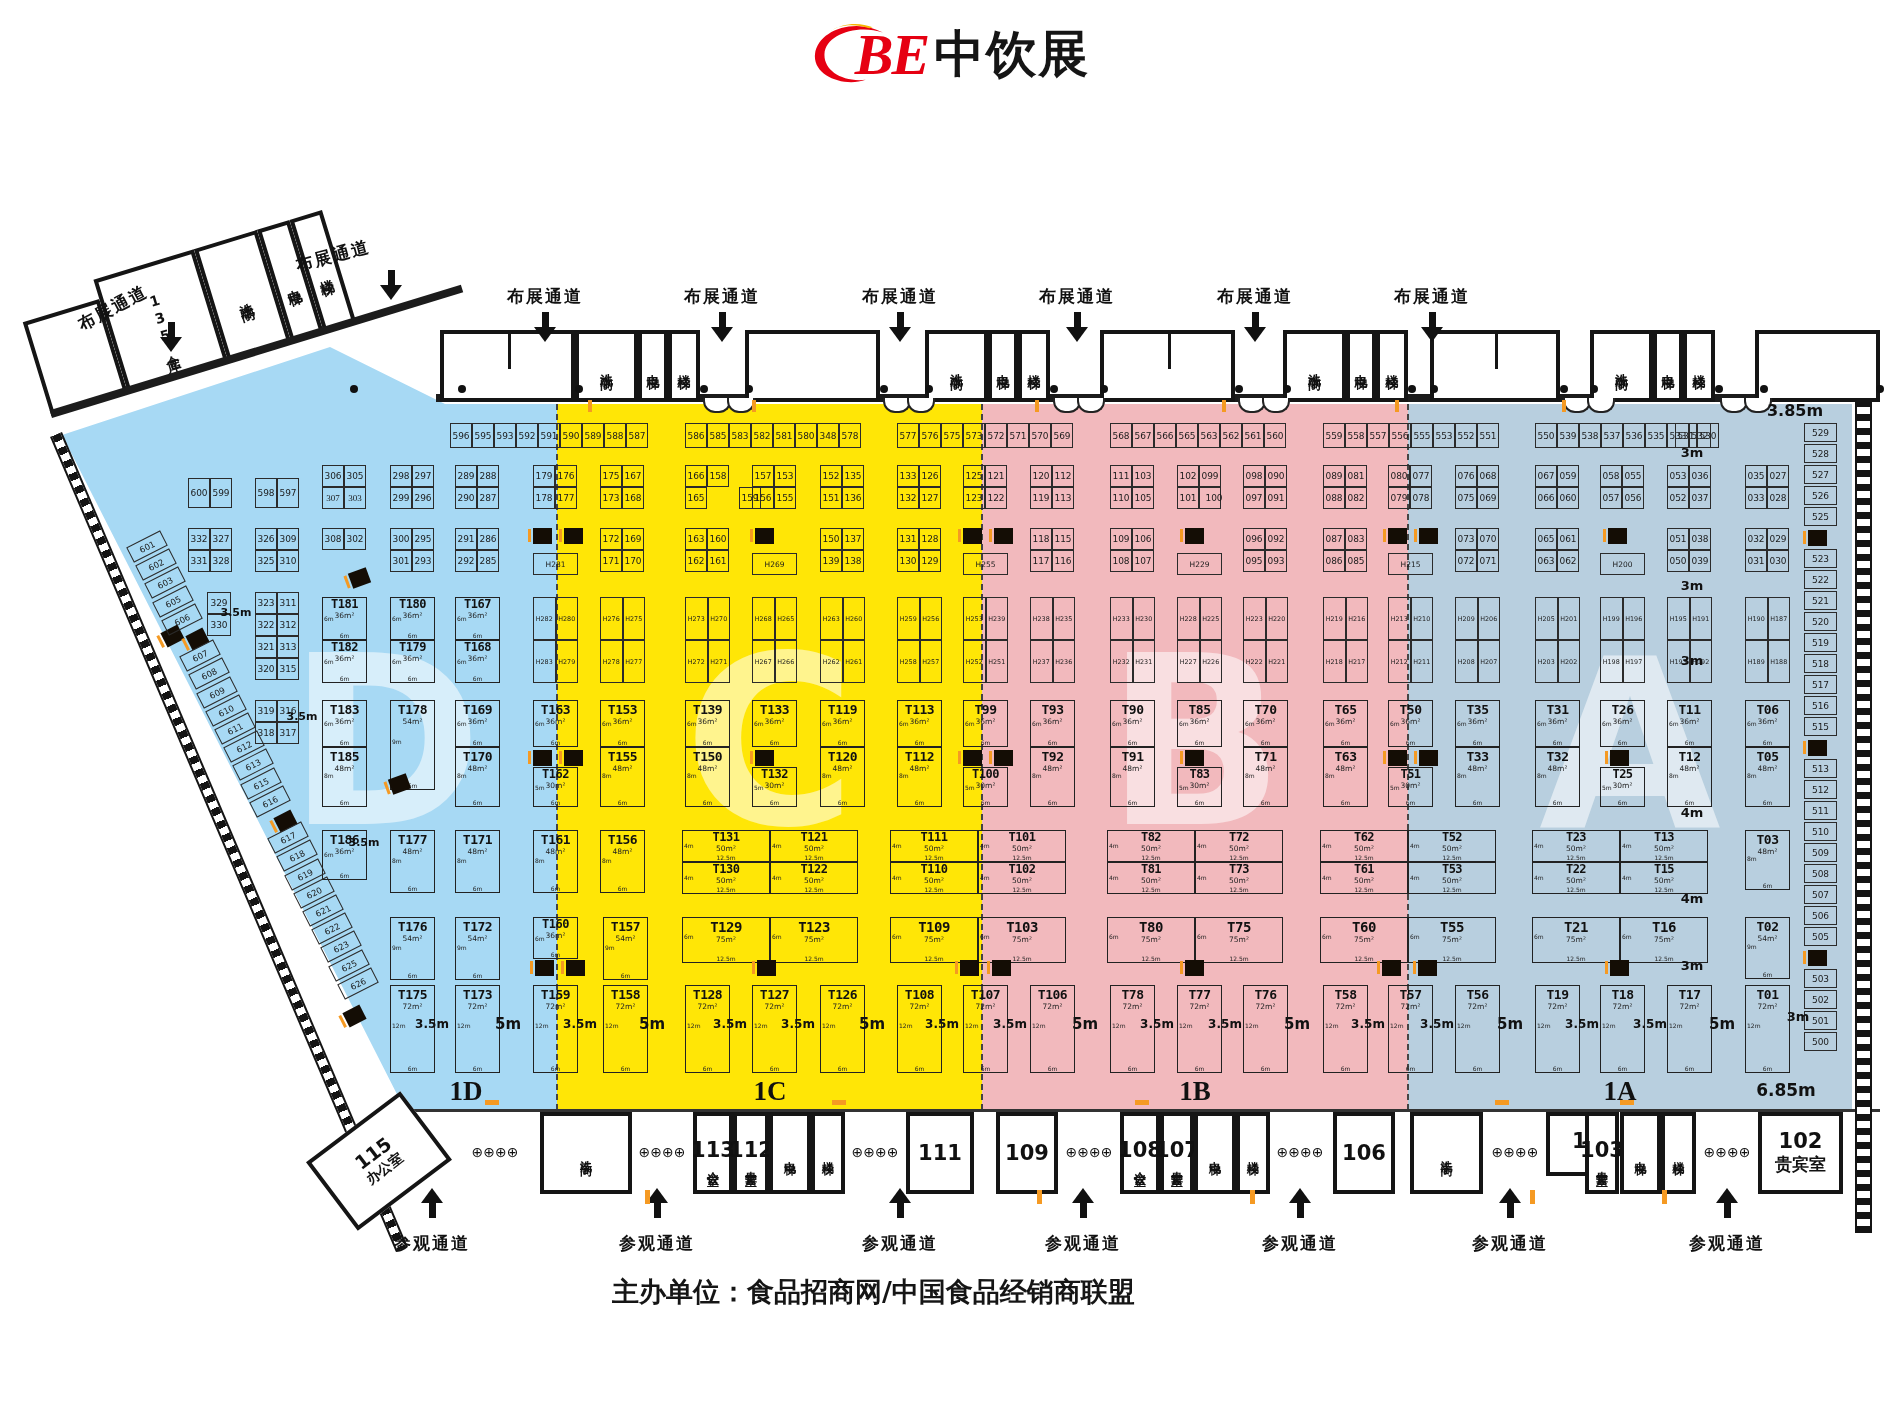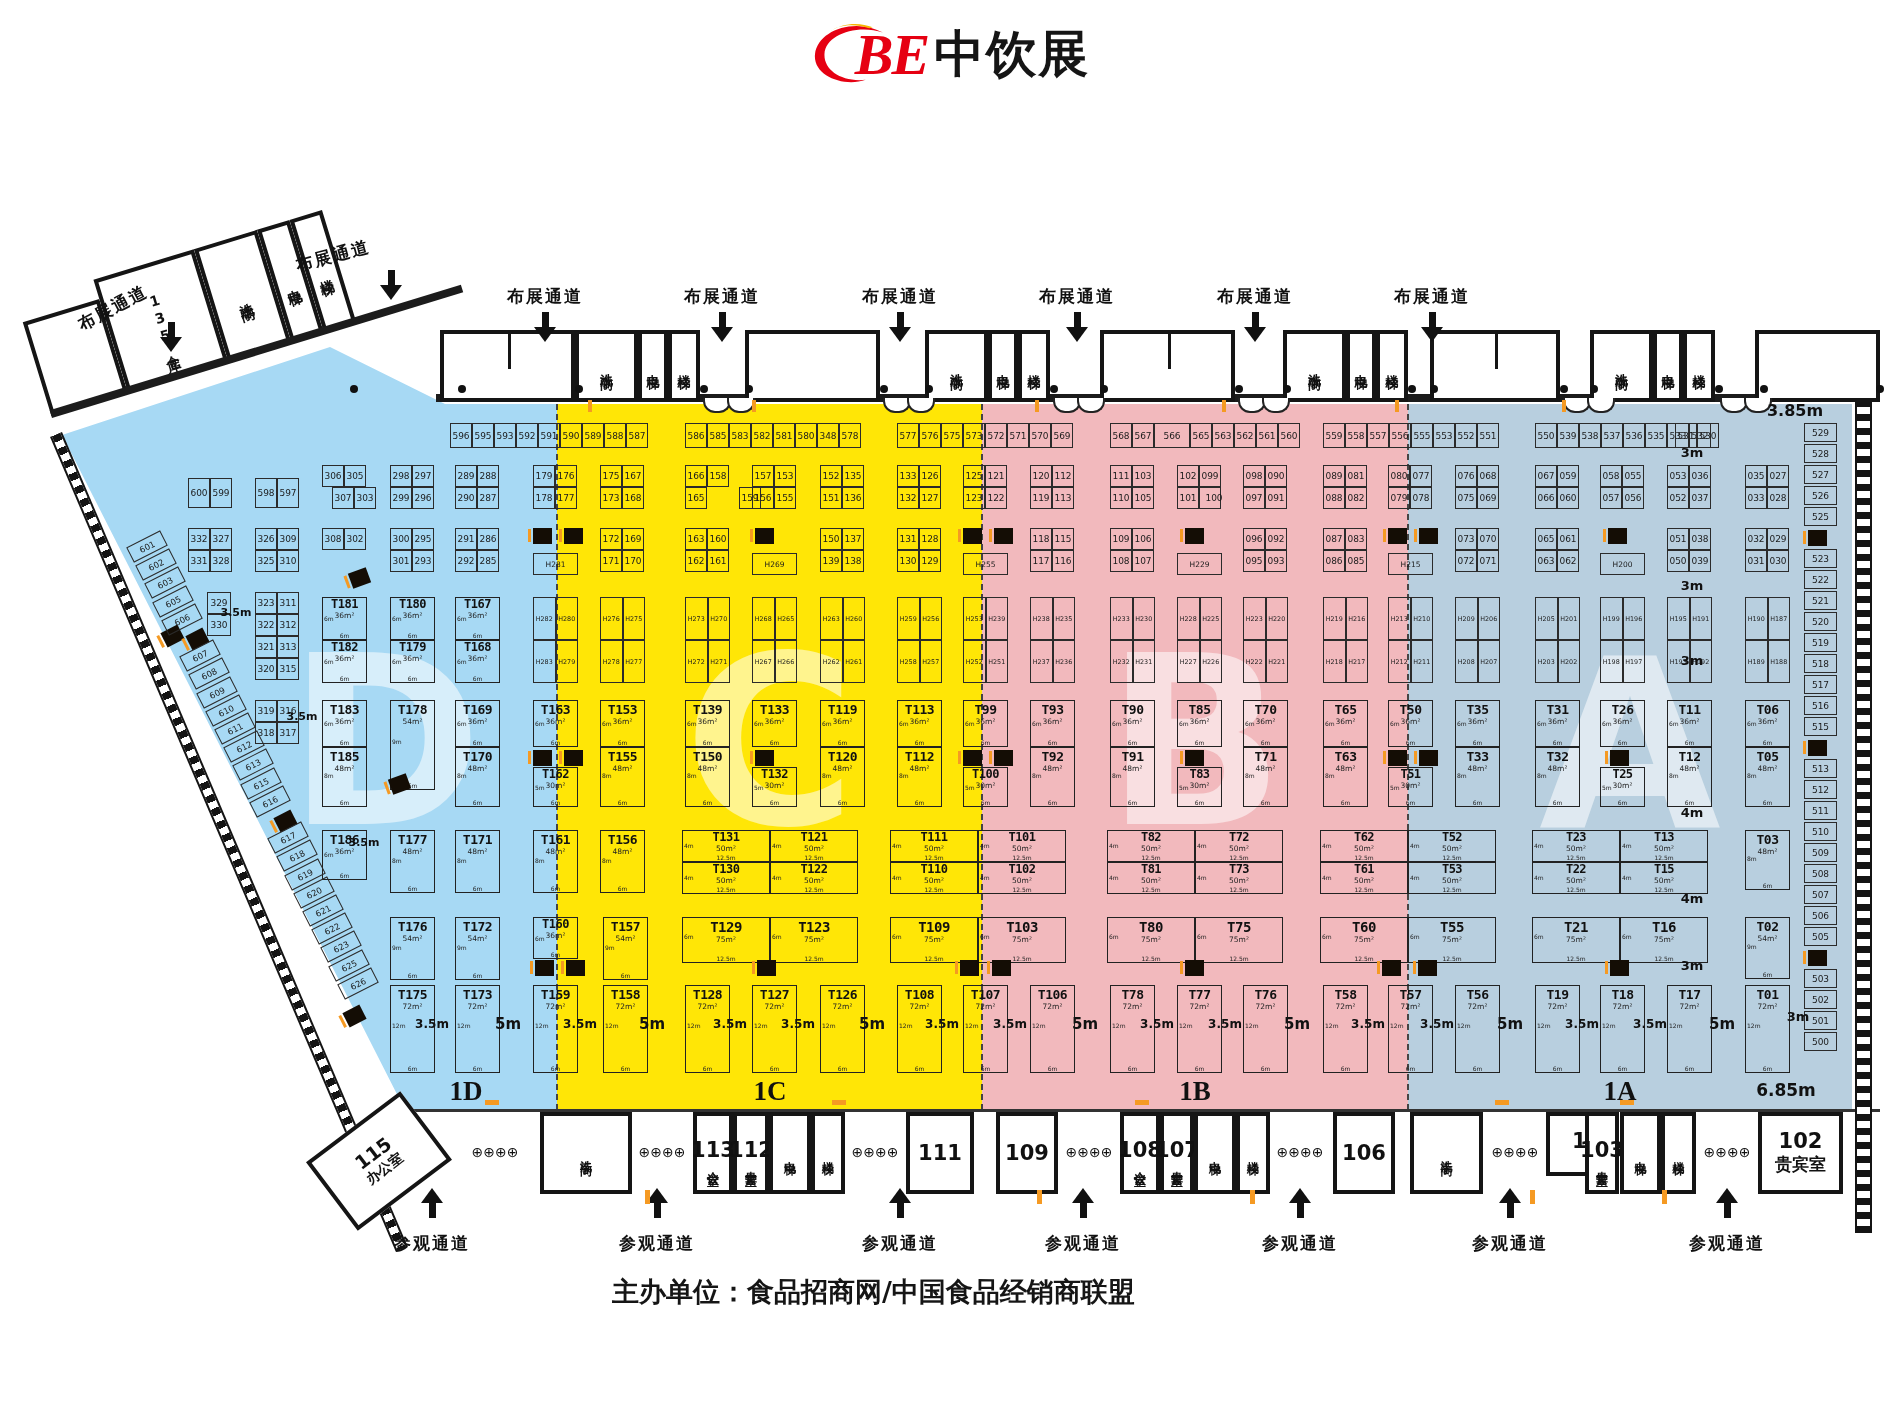--- a/index.html
+++ b/index.html
@@ -287,21 +287,21 @@
     </div>
     <div class="abs" style="left: 985px; top: 423px; display: flex;">
       <div class="cell" style="width: 22px; height: 25px;">572</div>
       <div class="cell" style="width: 22px; height: 25px;">571</div>
       <div class="cell" style="width: 22px; height: 25px;">570</div>
       <div class="cell" style="width: 22px; height: 25px;">569</div>
     </div>
     <div class="abs" style="left: 1110px; top: 423px; display: flex;">
       <div class="cell" style="width: 22px; height: 25px;">568</div>
       <div class="cell" style="width: 22px; height: 25px;">567</div>
-      <div class="cell" style="width: 36px; height: 25px; text-align: right;">566</div>
+      <div class="cell" style="width: 22px; height: 25px; text-align: right;">566</div>
       <div class="cell" style="width: 22px; height: 25px;">565</div>
       <div class="cell" style="width: 22px; height: 25px;">563</div>
       <div class="cell" style="width: 22px; height: 25px;">562</div>
       <div class="cell" style="width: 22px; height: 25px;">561</div>
       <div class="cell" style="width: 22px; height: 25px;">560</div>
     </div>
     <div class="abs" style="left: 1323px; top: 423px; display: flex;">
       <div class="cell" style="width: 22px; height: 25px;">559</div>
       <div class="cell" style="width: 22px; height: 25px;">558</div>
       <div class="cell" style="width: 22px; height: 25px;">557</div>
@@ -332,21 +332,21 @@
       <div class="cell" style="width: 22px; height: 30px;">599</div>
     </div>
     <div class="abs" style="left: 255px; top: 478px; display: flex;">
       <div class="cell" style="width: 22px; height: 30px;">598</div>
       <div class="cell" style="width: 22px; height: 30px;">597</div>
     </div>
     <div class="abs" style="left: 322px; top: 465px; display: flex;">
       <div class="cell" style="width: 22px; height: 22px;">306</div>
       <div class="cell" style="width: 22px; height: 22px;">305</div>
     </div>
-    <div class="abs" style="left: 332px; top: 487px; display: flex;">
+    <div class="abs" style="left: 322px; top: 487px; display: flex; font-family: Liberation Serif, serif;">
       <div class="cell" style="width: 22px; height: 22px;">307</div>
       <div class="cell" style="width: 22px; height: 22px;">303</div>
     </div>
     <div class="abs" style="left: 390px; top: 465px; display: flex;">
       <div class="cell" style="width: 22px; height: 22px;">298</div>
       <div class="cell" style="width: 22px; height: 22px;">297</div>
     </div>
     <div class="abs" style="left: 390px; top: 487px; display: flex;">
       <div class="cell" style="width: 22px; height: 22px;">299</div>
       <div class="cell" style="width: 22px; height: 22px;">296</div>

